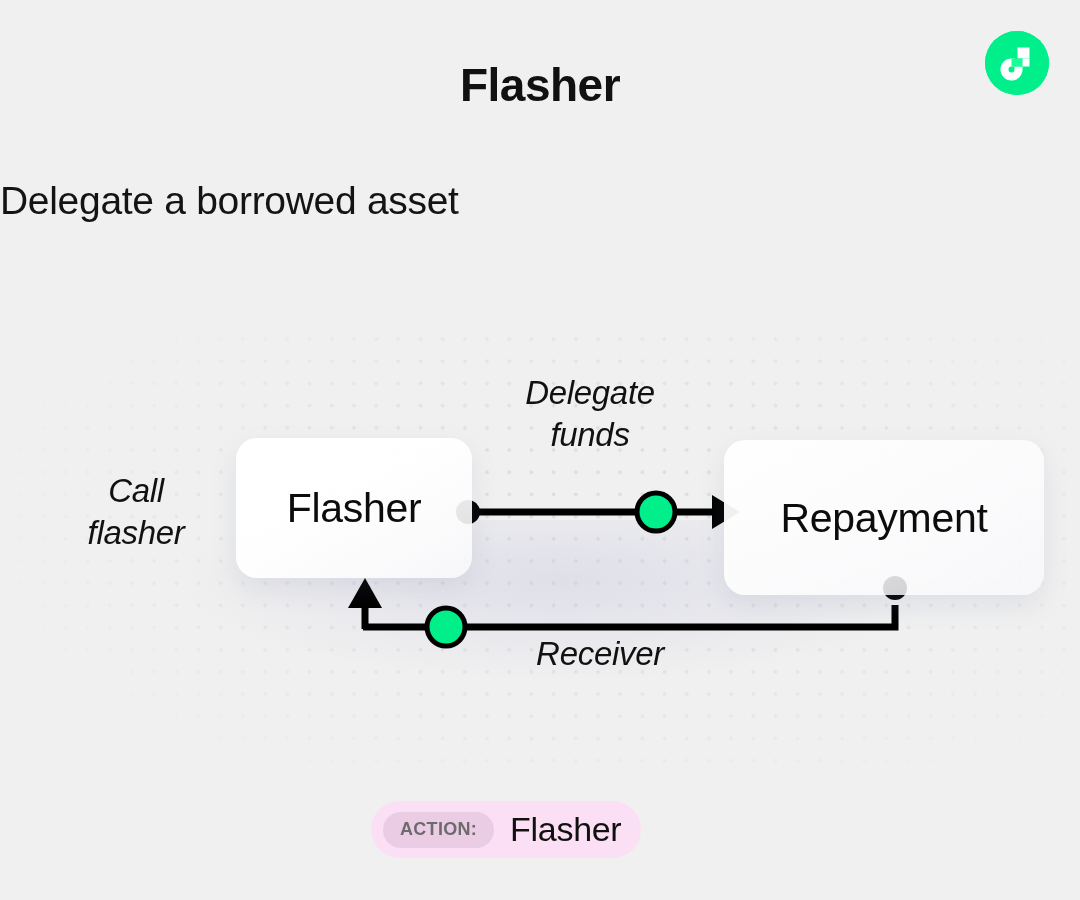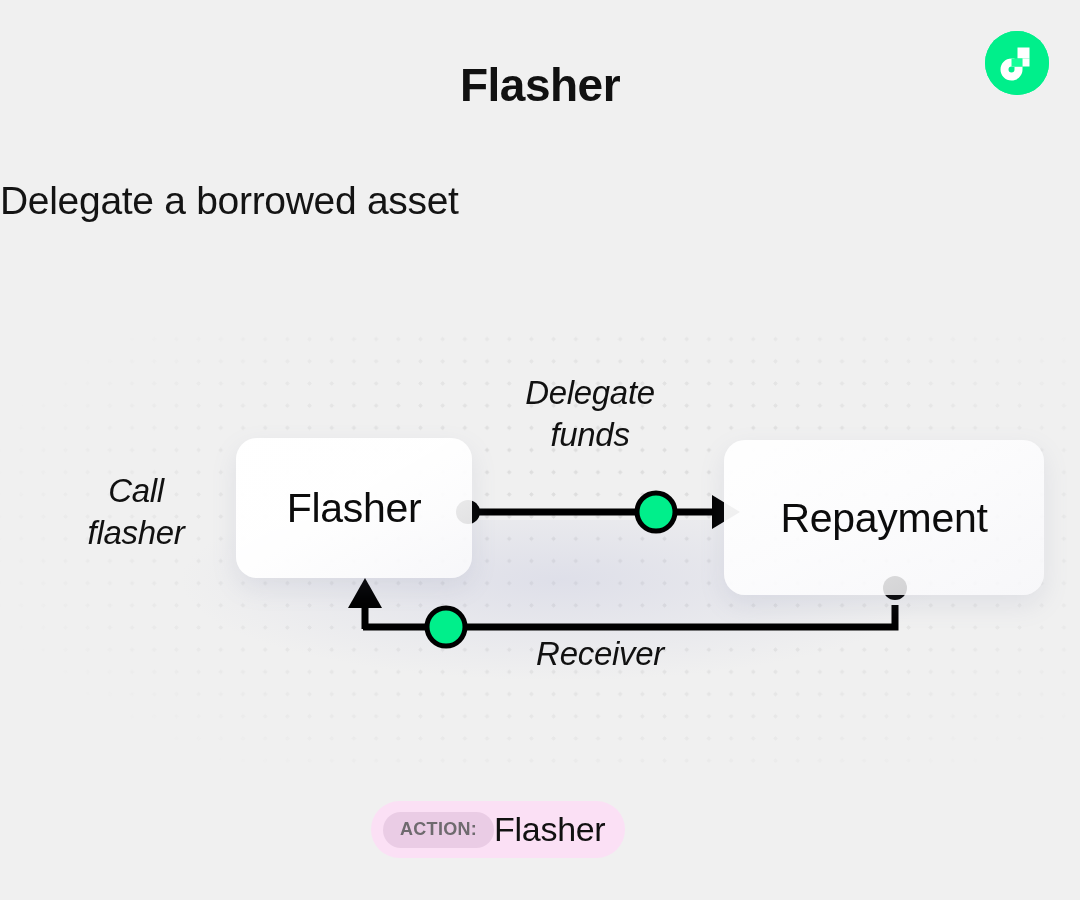--- a/index.html
+++ b/index.html
@@ -166,20 +166,21 @@
   .action-badge {
     position: absolute;
     left: 371px;
     top: 801px;
     height: 57px;
     border-radius: 28.5px;
     background: #fbe0f5;
     display: flex;
     align-items: center;
     padding: 0 20px 0 12px;
+    gap: 16px;
   }
   .action-chip {
     background: #eacce5;
     border-radius: 18px;
     height: 36px;
     display: flex;
     align-items: center;
     padding: 0 17px;
     font-size: 18px;
     font-weight: bold;

